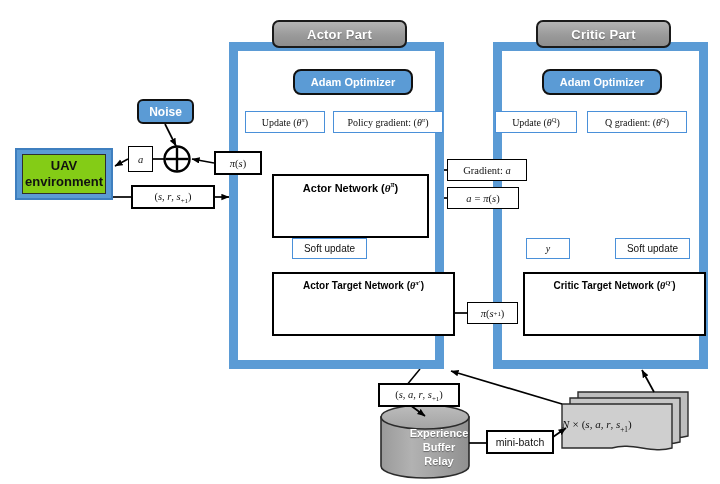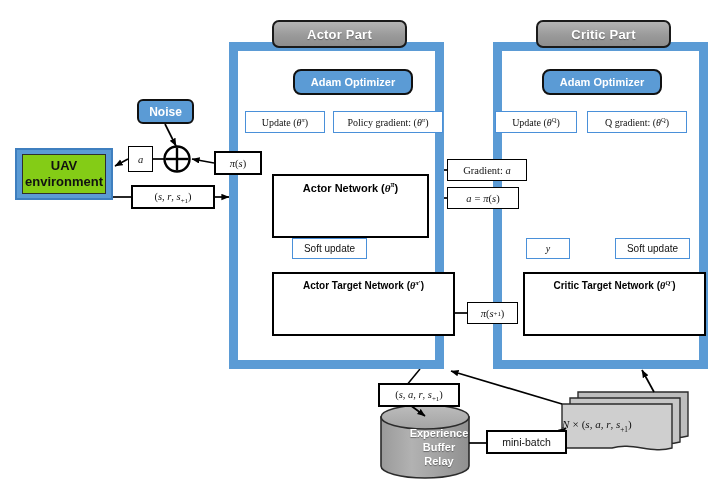--- a/index.html
+++ b/index.html
@@ -403,21 +403,21 @@
   <div class="node black-box" style="left:378px;top:383px;width:82px;height:24px;">
     <span><span class="mup">(</span><span class="mi">s</span><span class="mup">,&nbsp;</span><span class="mi">a</span><span class="mup">,&nbsp;</span><span class="mi">r</span><span class="mup">,&nbsp;</span><span class="mi">s</span><sub class="sm mup">+1</sub><span class="mup">)</span></span>
   </div>
 
   <div style="position:absolute;left:381px;top:424px;width:88px;height:48px;">
     <div class="cyl-label">
       <span>Experience</span><br><span>Buffer Relay</span>
     </div>
   </div>
 
-  <div class="node black-box" style="left:486px;top:430px;width:81px;height:24px;">mini-batch</div>
+  <div class="node black-box" style="left:486px;top:430px;width:68px;height:24px;">mini-batch</div>
 
   <div style="position:absolute;left:562px;top:404px;width:110px;height:44px;">
     <div class="batch-label">
       <span class="mi">N</span>&nbsp;<span class="mup">×</span>&nbsp;<span class="mup">(</span><span class="mi">s</span><span class="mup">,&nbsp;</span><span class="mi">a</span><span class="mup">,&nbsp;</span><span class="mi">r</span><span class="mup">,&nbsp;</span><span class="mi">s</span><sub class="sm mup">+1</sub><span class="mup">)</span>
     </div>
   </div>
 
 </div>
 
 </body></html>

